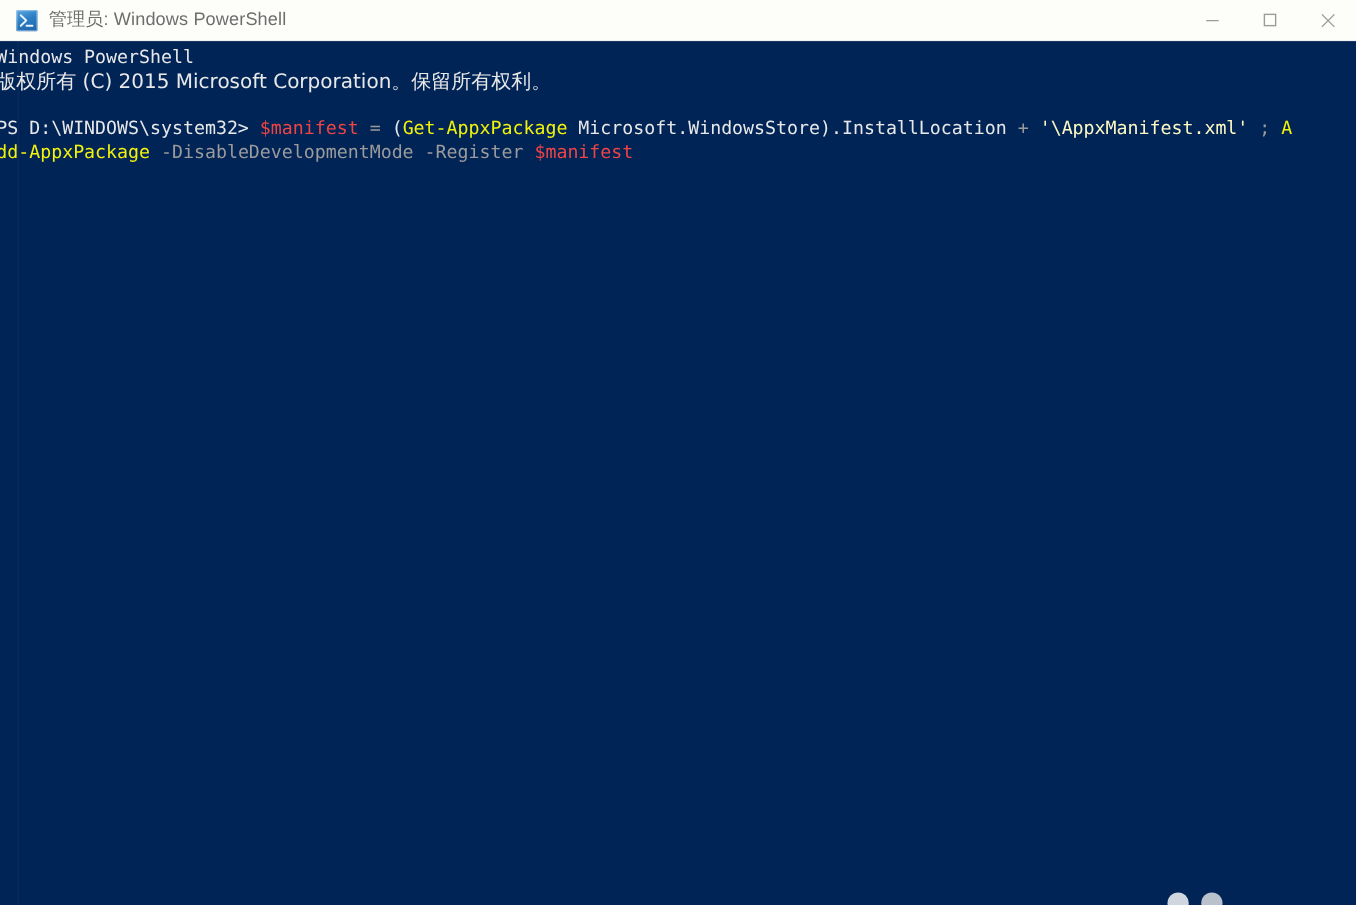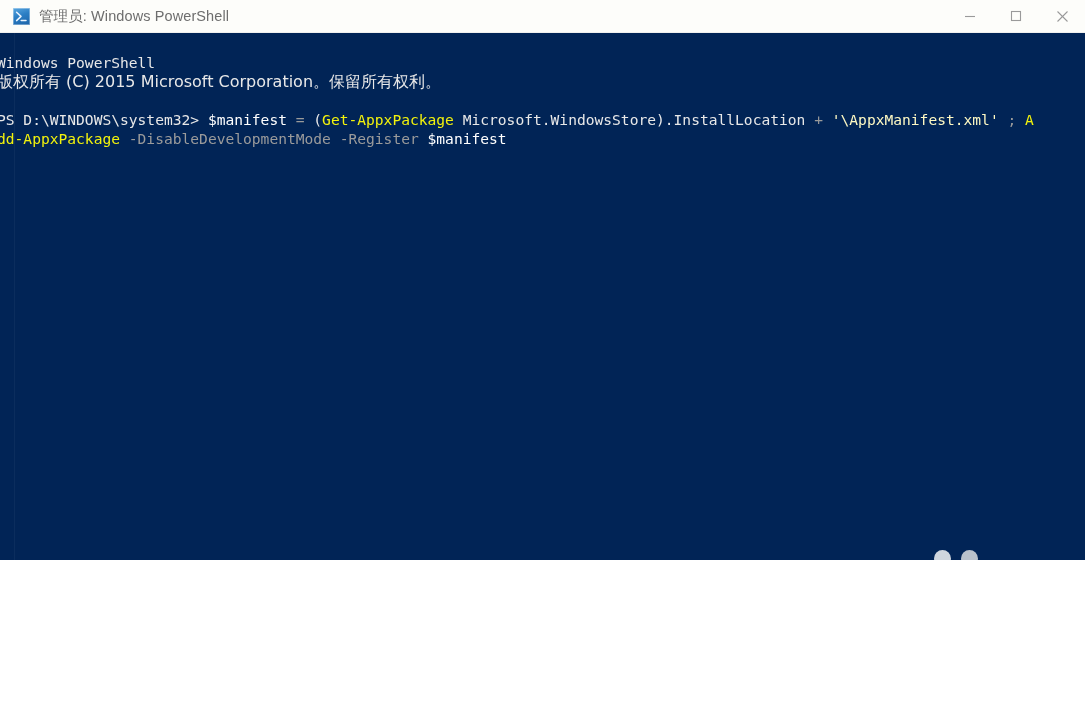--- a/index.html
+++ b/index.html
@@ -10,21 +10,21 @@
   body {
     width: 1085px;
     height: 724px;
     overflow: hidden;
     font-family: "Liberation Sans", sans-serif;
   }
 
   #window {
     position: relative;
     width: 1085px;
-    height: 560px;
+    height: 724px;
     background: #012456;
     overflow: hidden;
   }
 
   
   #titlebar {
     position: absolute;
     left: 0;
     top: 0;
     width: 1085px;
@@ -85,21 +85,21 @@
     top: 33px;
     width: 1085px;
     height: 691px;
     background: #012456;
     font-family: "DejaVu Sans Mono", "Liberation Mono", monospace;
     font-size: 14.6px;
     line-height: 19px;
     color: #c8c8c8;
     overflow: hidden;
     white-space: pre;
-    padding-top: 20px;
+    padding-top: 3px;
     box-sizing: border-box;
   }
   
   #left-seam {
     position: absolute;
     left: 14px;
     top: 33px;
     width: 1px;
     height: 691px;
     background: rgba(255,255,255,0.045);
@@ -107,21 +107,21 @@
   }
 
   .line {
     height: 19px;
     margin-left: -3px;   
     white-space: pre;
   }
 
   .c-white  { color: #e8e8e8; }
   .c-gray   { color: #9b9b9b; }
-  .c-green  { color: #ffffff; }
+  .c-green  { color: #ef4444; }
   .c-yellow { color: #f2f20c; }
   .c-cyan   { color: #fef9c3; }
   .c-cjk {
     font-family: "DejaVu Sans", sans-serif;
     font-size: 16px;
   }
 
   
   #ime-remnant {
     position: absolute;

